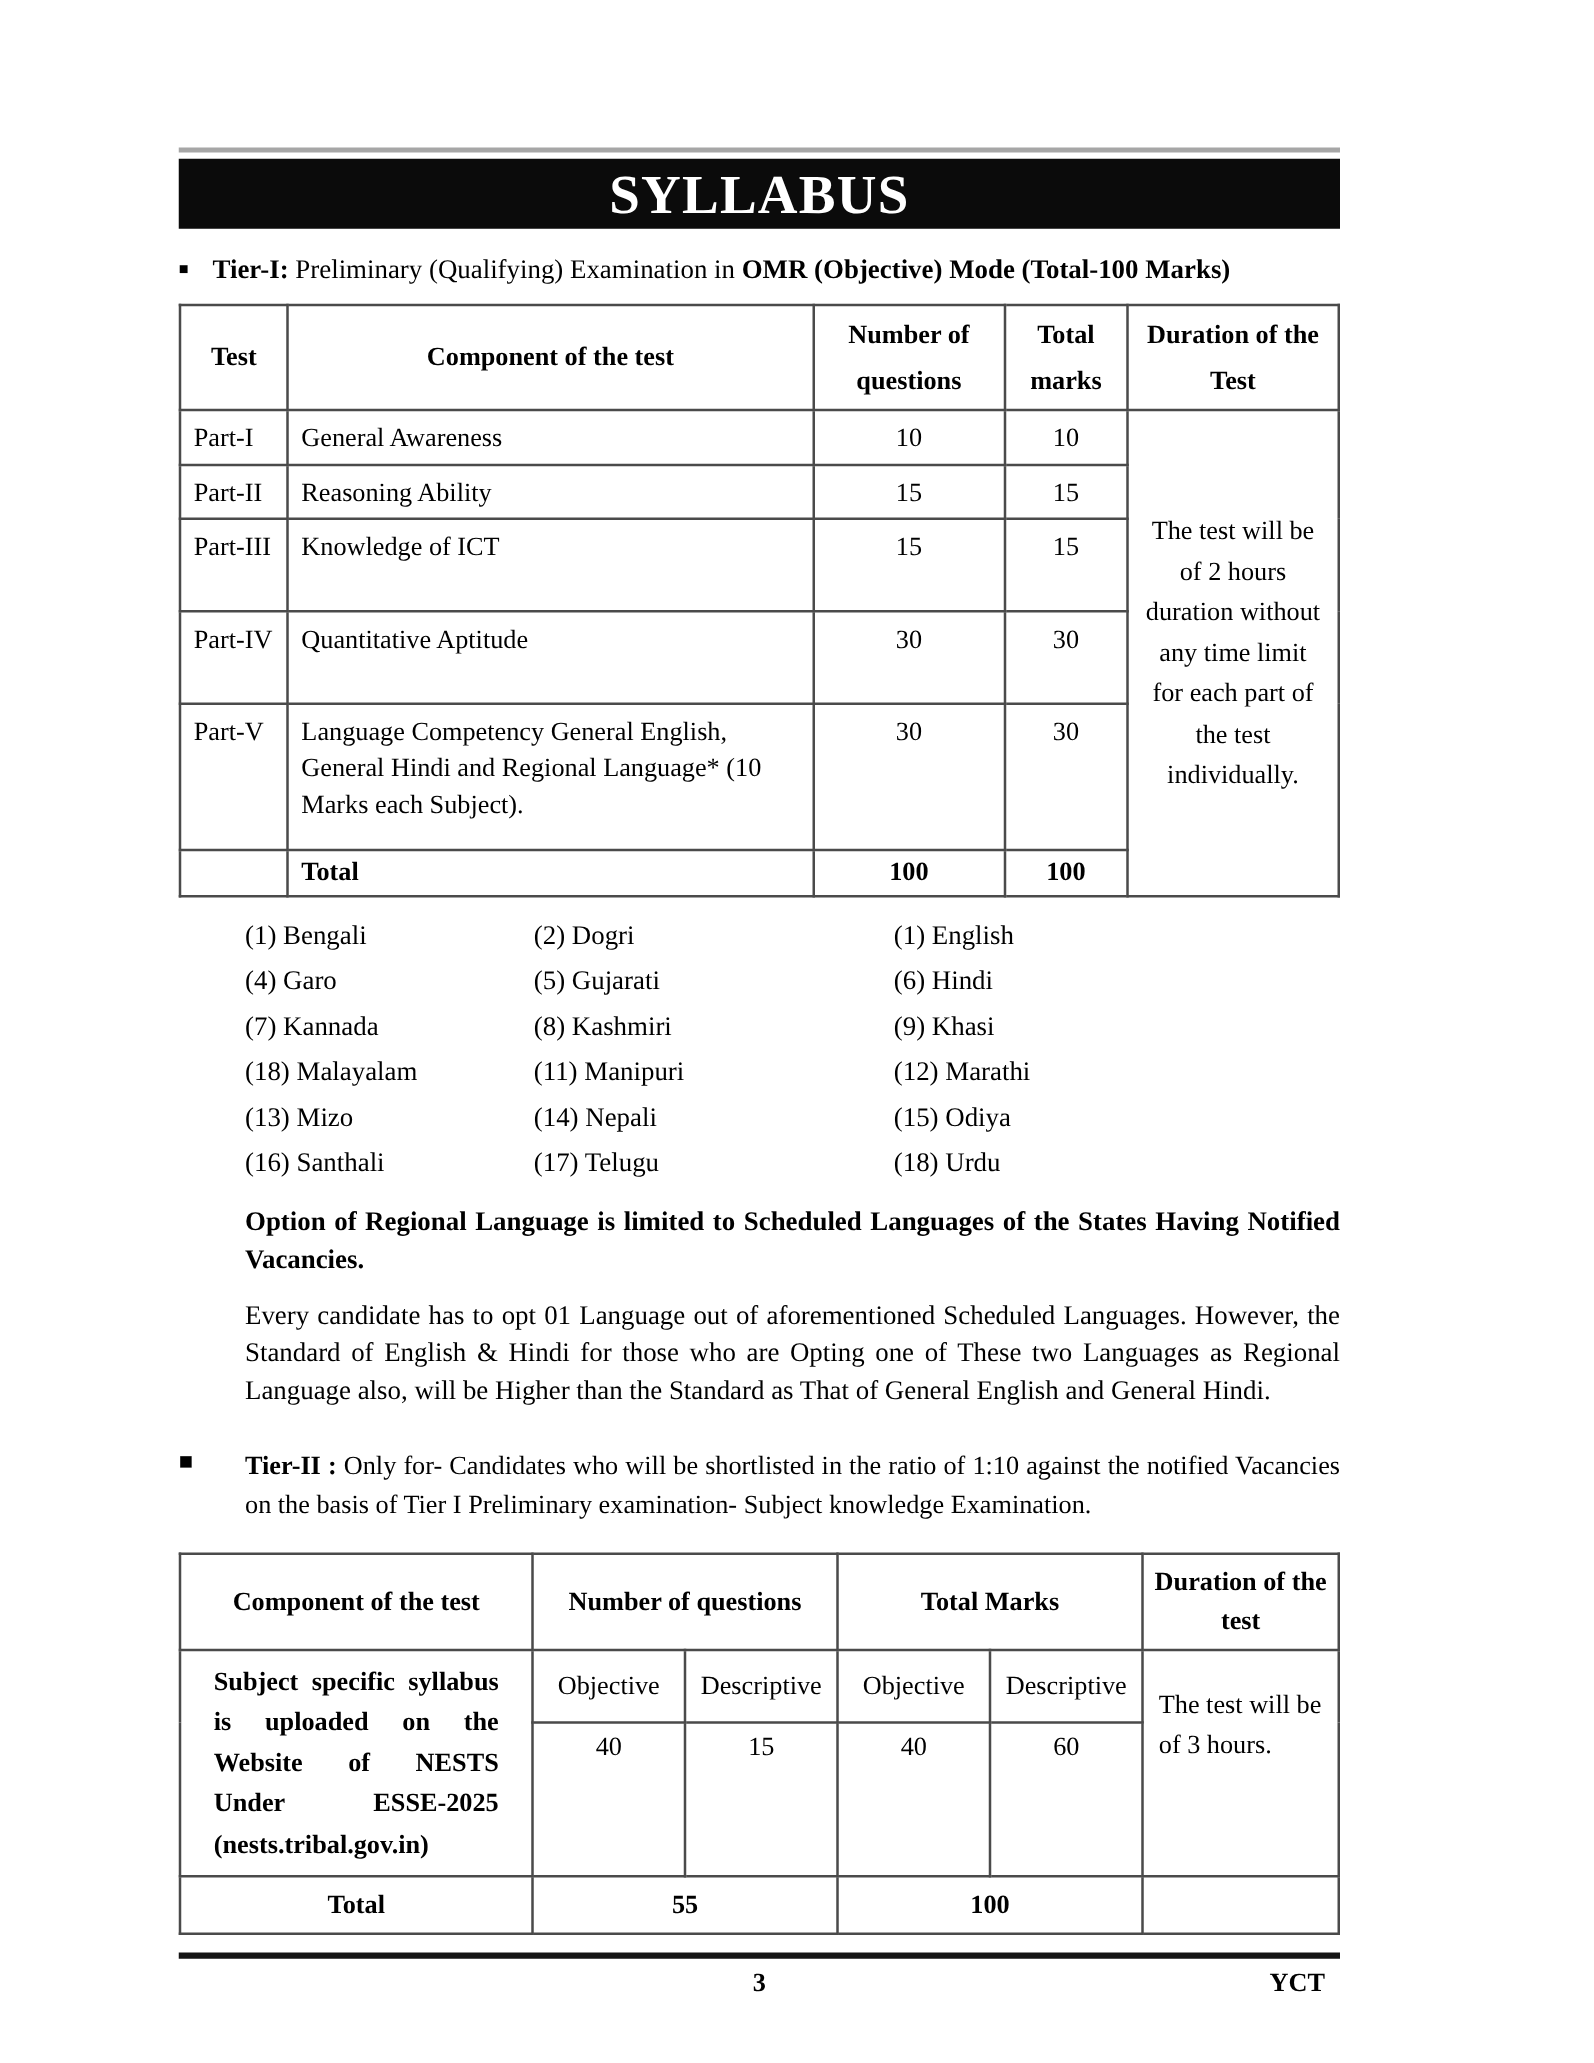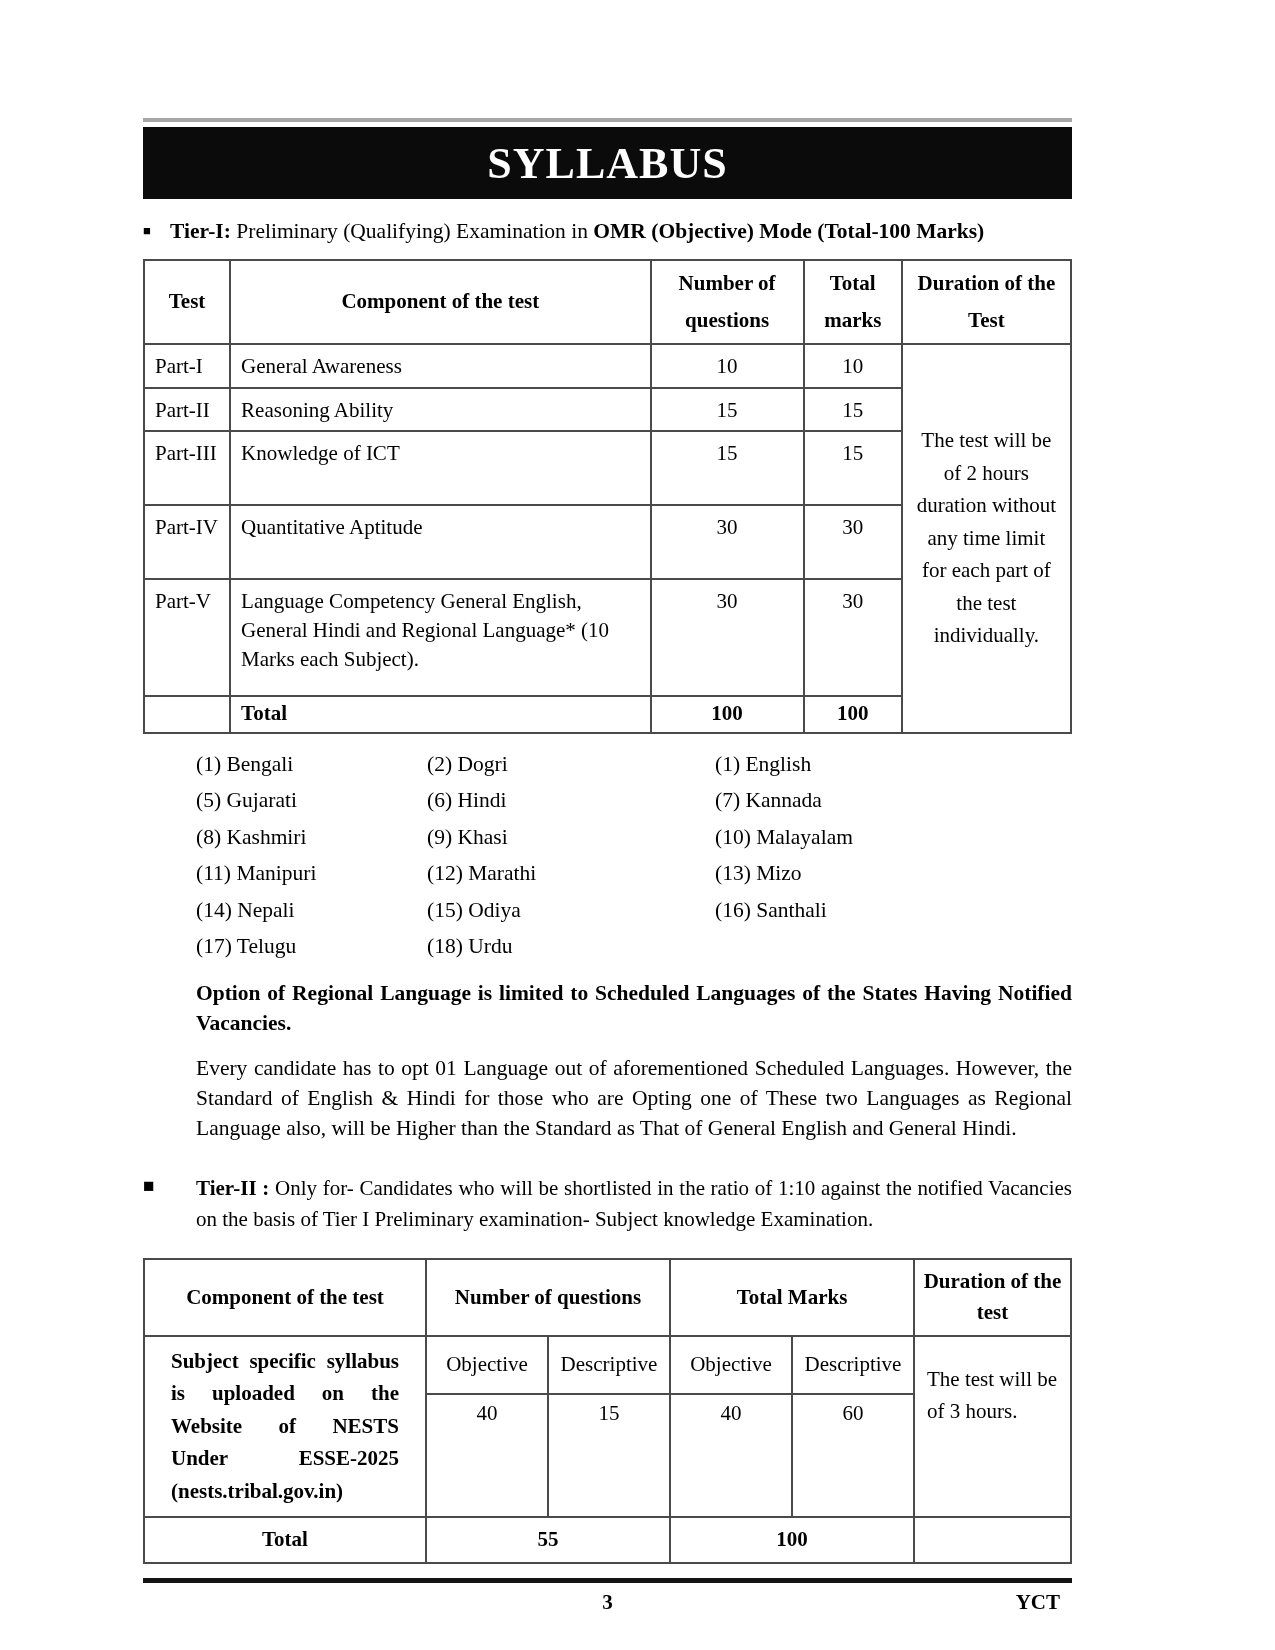--- a/index.html
+++ b/index.html
@@ -11,21 +11,21 @@
     position:relative;
   }
   .page {
     padding:118px 203px 0 143px; 
   }
 
   
   .title-wrap { border-top:4px solid #a6a6a6; padding-top:5px; }
   .title-bar {
     background:#0b0b0b; color:#fff;
-    height:72px; display:flex; align-items:center; justify-content:center;
+    height:56px; display:flex; align-items:center; justify-content:center;
     font-size:44px; font-weight:bold; letter-spacing:1px;
   }
 
   
   .tier-line { display:flex; margin-top:20px; font-size:21.5px; }
   .tier-line .bullet { width:27px; font-size:13px; padding-top:4px; }
   .tier-line .b { font-weight:bold; }
 
   .tier2-line { display:flex; margin-top:30px; font-size:21px; }
   .tier2-line .bullet2 { width:53px; font-size:19px; padding-top:2px; }
@@ -166,26 +166,27 @@
       <td class="num">100</td>
       <td class="num">100</td>
     </tr>
   </tbody>
     </table>
 
   <div class="langs">
     <span>(1) Bengali</span>
     <span>(2) Dogri</span>
     <span>(1) English</span>
+    <span>(4) Garo</span>
     <span>(5) Gujarati</span>
     <span>(6) Hindi</span>
     <span>(7) Kannada</span>
     <span>(8) Kashmiri</span>
     <span>(9) Khasi</span>
-    <span>(10) Malayalam</span>
+    <span>(18) Malayalam</span>
     <span>(11) Manipuri</span>
     <span>(12) Marathi</span>
     <span>(13) Mizo</span>
     <span>(14) Nepali</span>
     <span>(15) Odiya</span>
     <span>(16) Santhali</span>
     <span>(17) Telugu</span>
     <span>(18) Urdu</span>
   </div>
 

